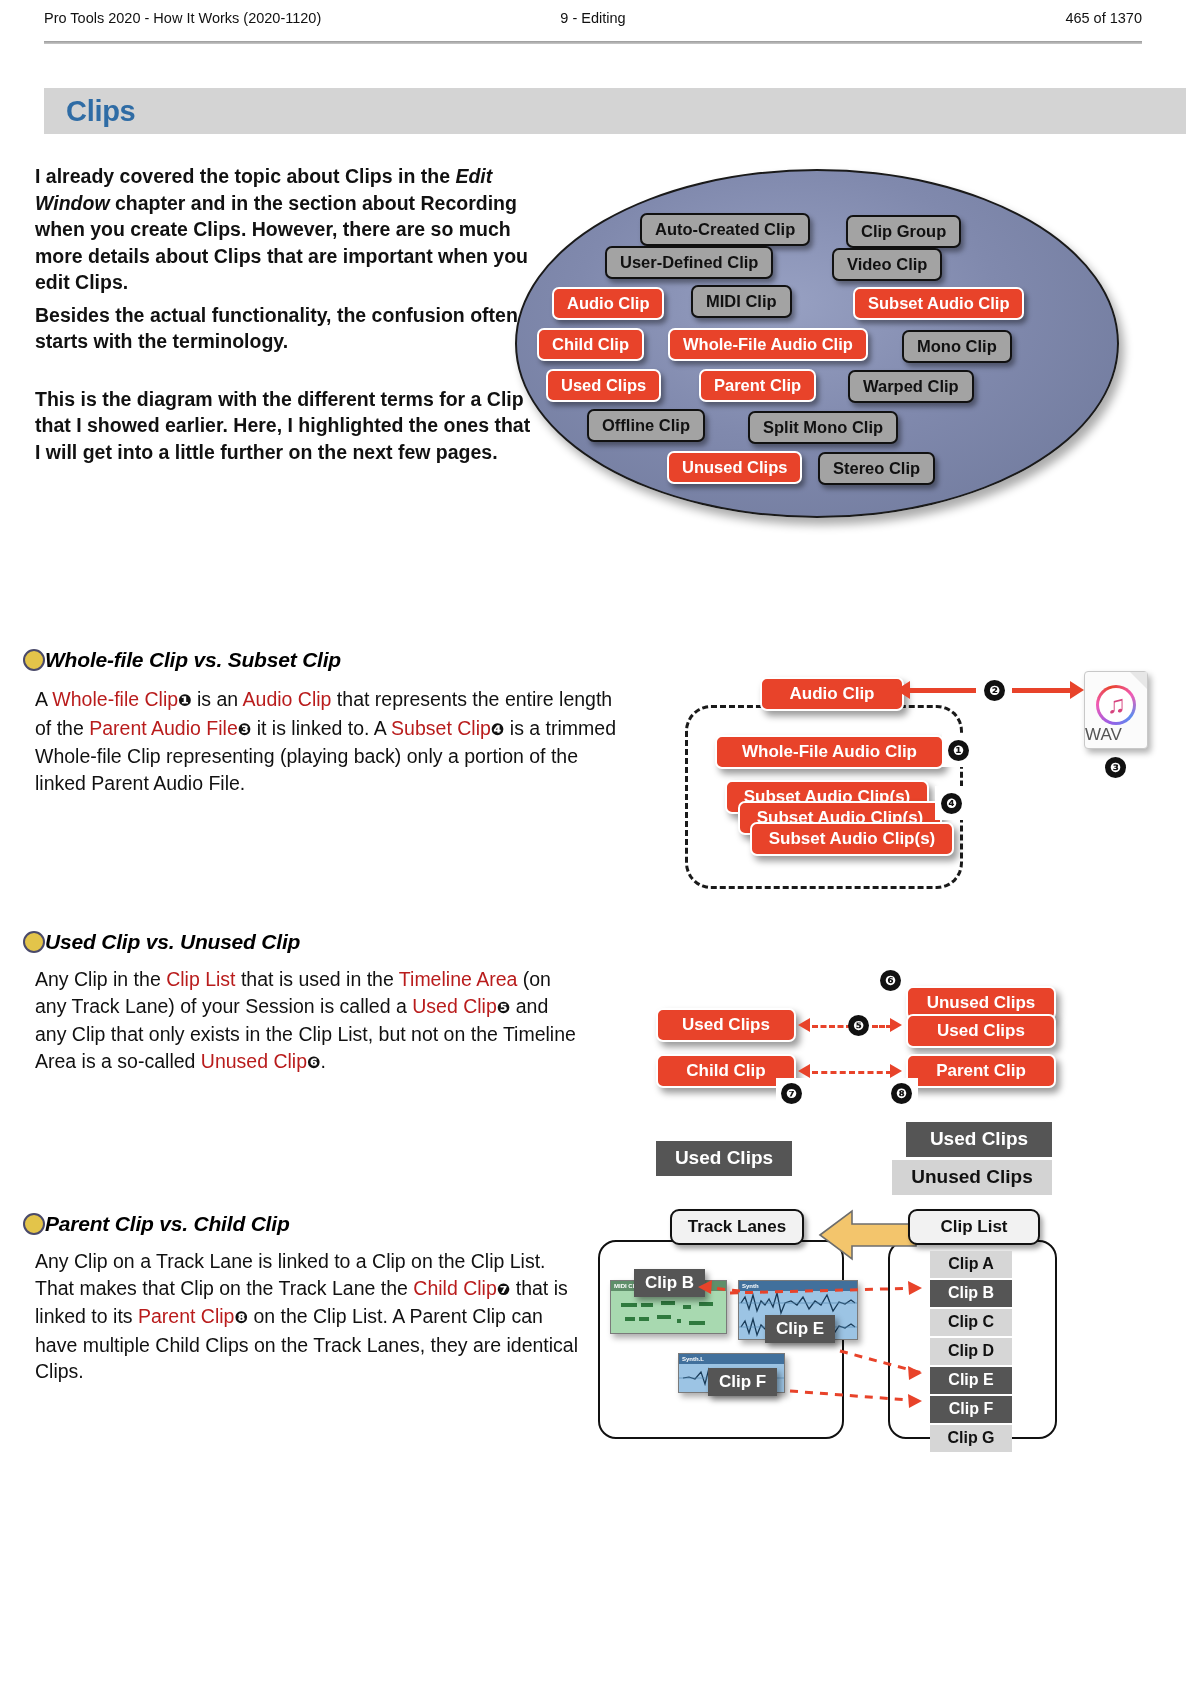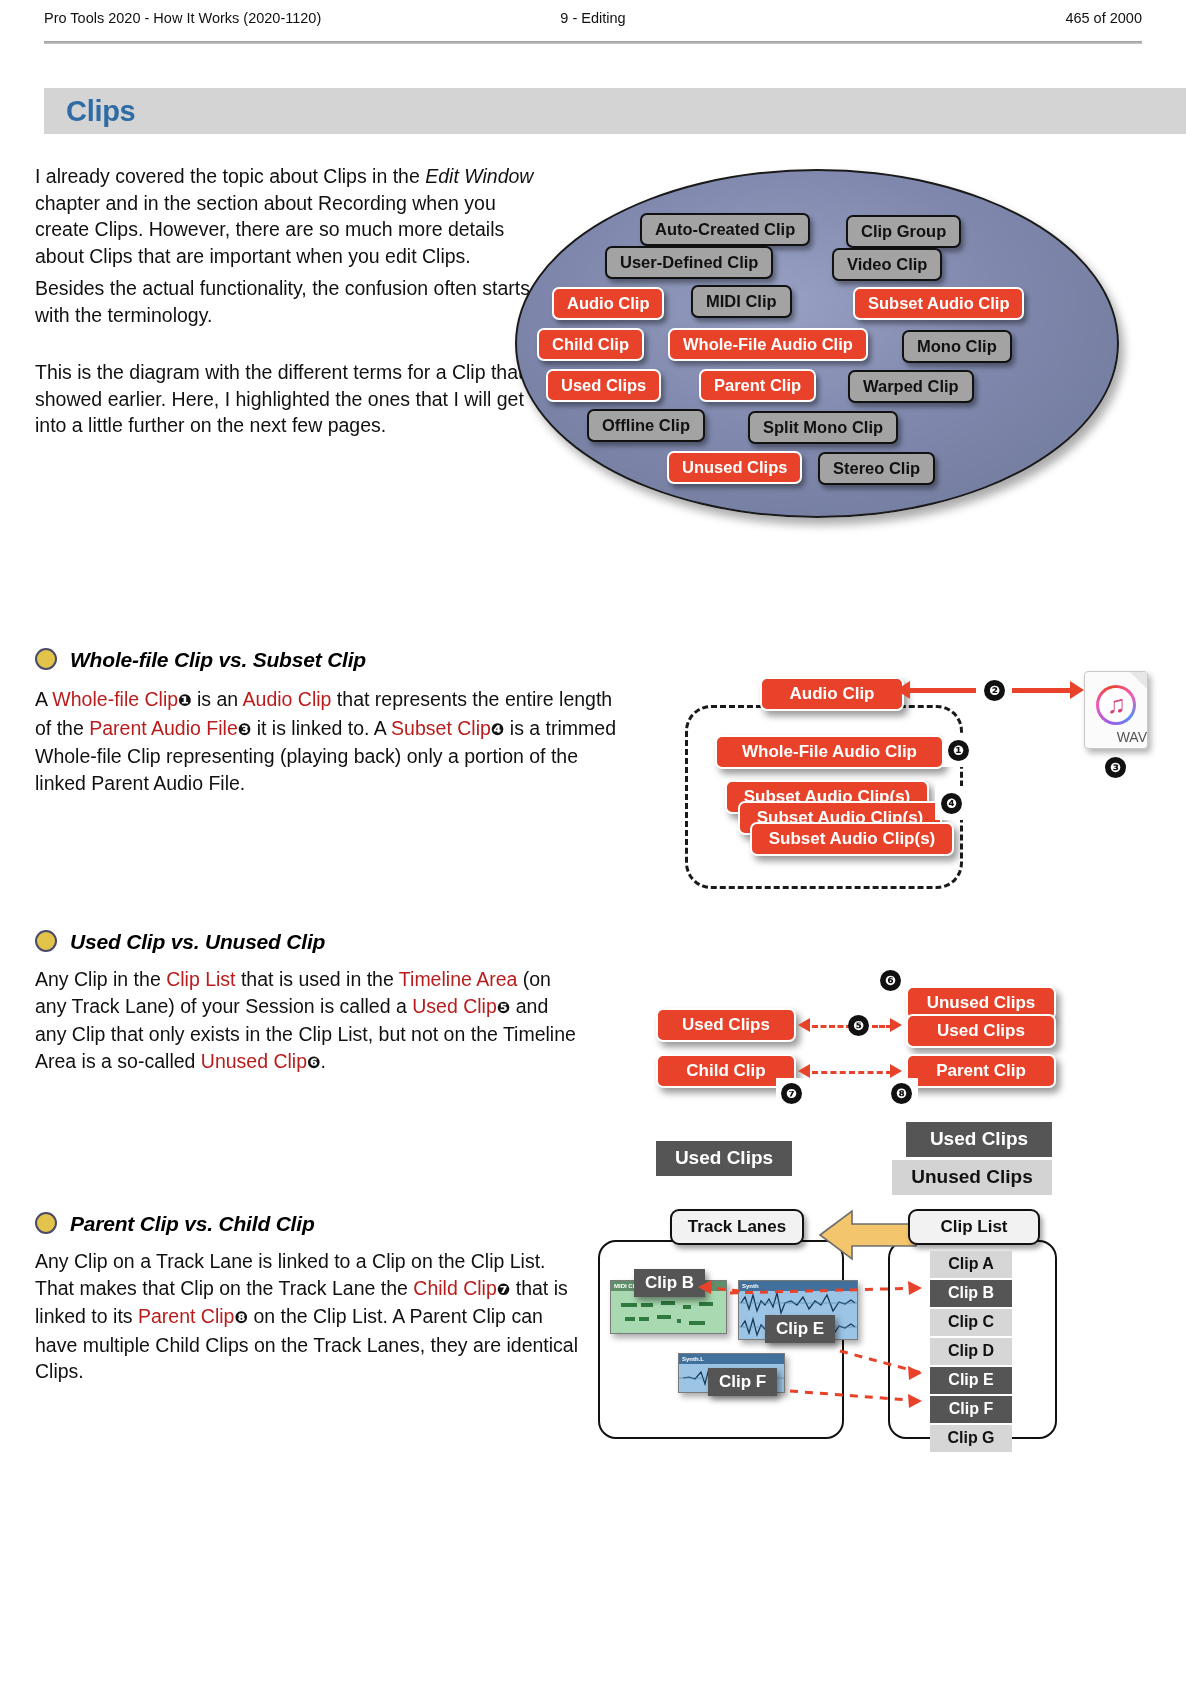--- a/index.html
+++ b/index.html
@@ -43,22 +43,22 @@
   }
   .ital{ font-style:italic; }
   .lav{ color:#b91c1c; }
   .num{
     font-family:"DejaVu Sans", sans-serif;
     font-size:16px; font-weight:bold;
   }
 
   
   .sec-head{
-    position:absolute; left:35px;
-    display:flex; align-items:flex-start; gap:13px;
+    position:absolute; left:23px;
+    display:flex; align-items:center; 
   }
   .bullet{
     width:22px; height:22px; border-radius:50%;
     background:#e3c44a; border:2.5px solid #4a4a6a;
     box-sizing:border-box; flex:0 0 auto;
   }
   .sec-head .lbl{
     font-size:21px; font-weight:bold; font-style:italic; color:#000;
     letter-spacing:-0.2px;
   }
@@ -155,22 +155,22 @@
   }
   .wav .note::before{
     content:""; position:absolute; left:3px; top:3px; right:3px; bottom:3px;
     border-radius:50%; background:#fff;
   }
   .wav .note span{
     position:relative; font-size:25px; color:#d6437e; line-height:1;
     margin-top:-2px;
   }
   .wav .lab{
-    position:absolute; left:0; right:0; bottom:3px; text-align:right;
-    font-size:14px; color:#555; font-weight:normal;
+    position:absolute; left:0; right:0; bottom:3px; text-align:left;
+    font-size:17px; color:#555; font-weight:normal;
   }
 
   
   .roundpane{
     position:absolute; border:2.5px solid #111; border-radius:18px; background:#fff;
   }
   .tbox{
     position:absolute; background:#f2f2f2; border:2.5px solid #111; border-radius:9px;
     font-size:17px; font-weight:bold; text-align:center; color:#111;
     padding:6px 0 7px 0; white-space:nowrap; line-height:19px;
@@ -202,29 +202,29 @@
   }
 
   .bigarrow{ position:absolute; }
 </style>
 </head>
 <body>
 
 <div class="page-header">
   <span>Pro Tools 2020 - How It Works (2020-1120)</span>
   <span class="center">9 - Editing</span>
-  <span>465 of  2000</span>
+  <span>465 of  1370</span>
 </div>
 <div class="header-rule"></div>
 
 <div class="title-band">
   <div class="t">Clips</div>
 </div>
 
-<div class="col-left" style="top:163px;">
+<div class="col-left" style="top:163px;font-weight:bold;">
   <p class="body"><span>I already covered the topic about Clips in the </span><span class="ital">Edit Window</span><span> chapter and in the section about Recording when you create Clips. However, there are so much more details about Clips that are important when you edit Clips.</span></p>
   <p class="body">Besides the actual functionality, the confusion often starts with the terminology.</p>
   <p class="body" style="margin-top:31px;">This is the diagram with the different terms for a Clip that I showed earlier. Here, I highlighted the ones that I will get into a little further on the next few pages.</p>
 </div>
 
 <div class="oval-wrap">
   <div class="oval"></div>
 
   <div class="chip" style="left:135px; top:50px;">Auto-Created Clip</div>
   <div class="chip" style="left:341px; top:52px;">Clip Group</div>

